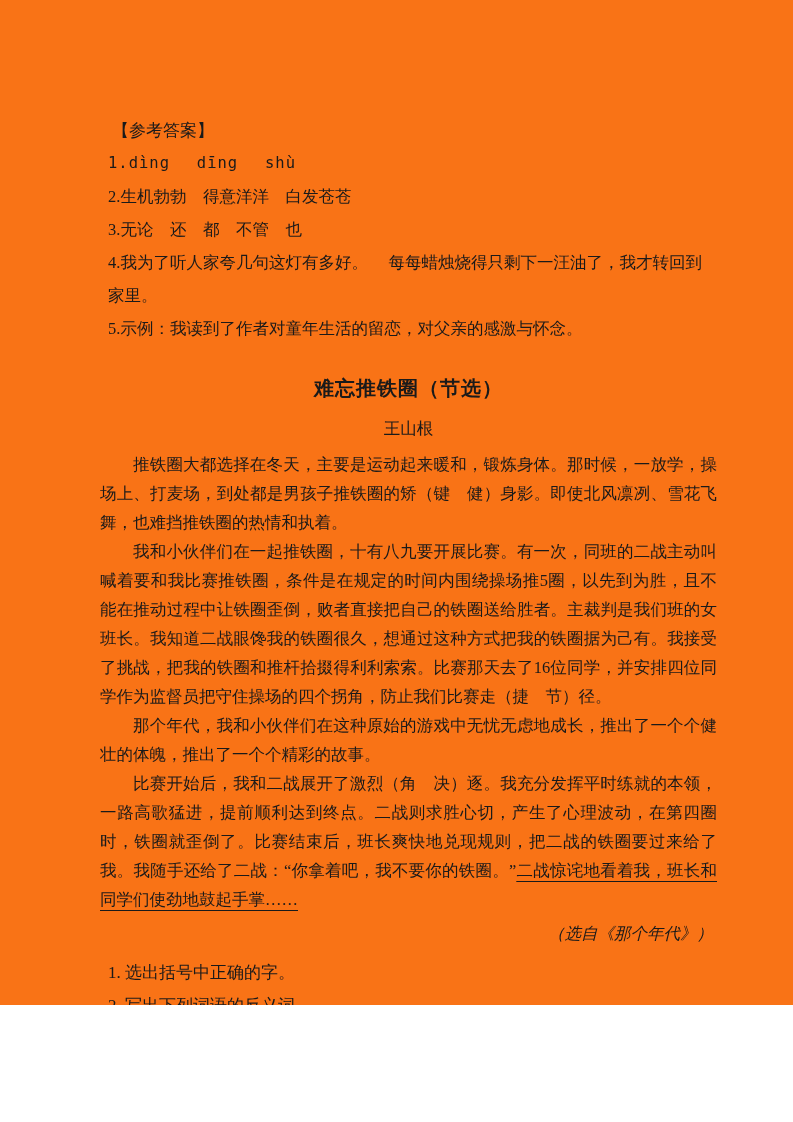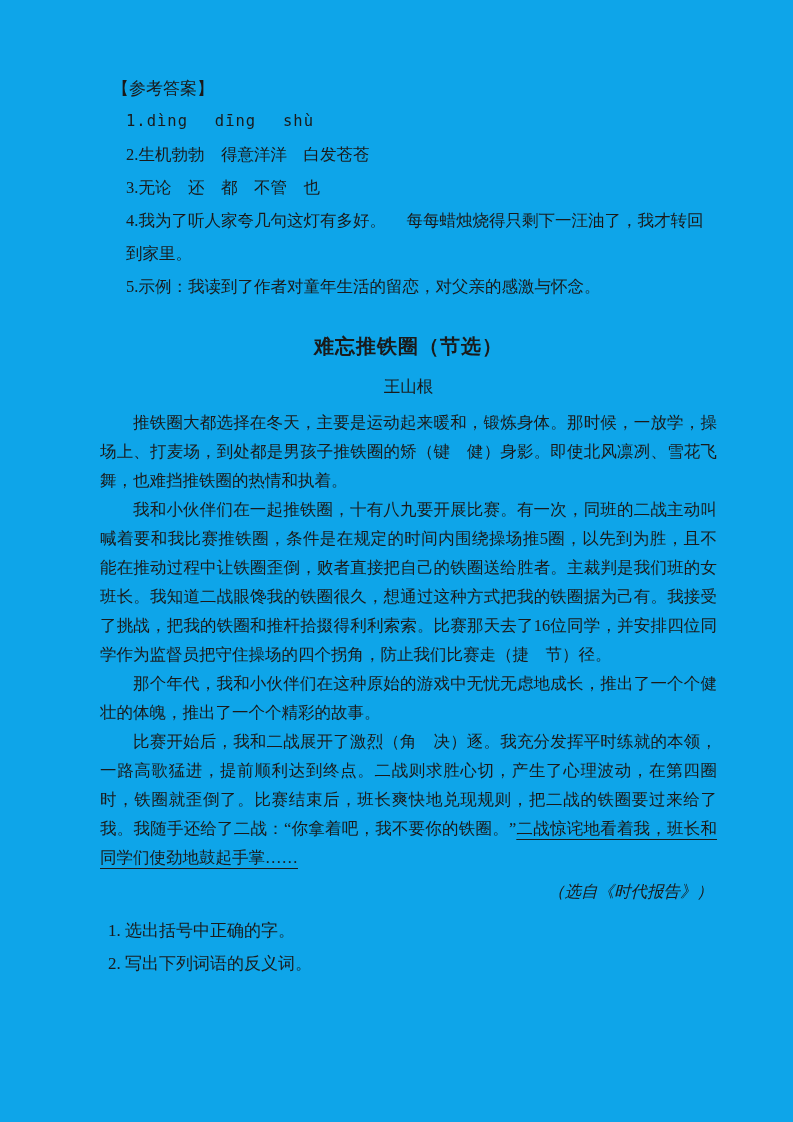--- a/index.html
+++ b/index.html
@@ -3,42 +3,41 @@
 <meta charset="utf-8">
 <style>
   html, body {
     margin: 0;
     padding: 0;
     background: #ffffff;
   }
   .page {
     position: relative;
     width: 793px;
-    height: 1122px;
-    background: #0ea5e9;
+    height: 1005px;
+    background: #f97316;
     box-sizing: border-box;
-    padding: 72px 76px 0 100px;
+    padding: 114px 76px 0 100px;
     font-family: "Liberation Serif", "DejaVu Serif", serif;
     color: #1a1a1a;
     overflow: hidden;
   }
   .answers-section {
     margin-bottom: 24px;
   }
   .answers-header {
     font-size: 17px;
     line-height: 33px;
     padding-left: 12px;
   }
   .answer-line {
     font-size: 16.5px;
     line-height: 33px;
     padding-left: 8px;
     white-space: pre-wrap;
-    margin-left: 18px;
   }
   .answer-line.pinyin {
     font-family: "DejaVu Sans Mono", monospace;
     font-size: 15.5px;
     letter-spacing: 1px;
   }
   .passage-title {
     font-size: 20px;
     font-weight: bold;
     text-align: center;
@@ -97,20 +96,20 @@
 
 
   <p class="para"><span>推铁圈大都选择在冬天，主要是运动起来暖和，锻炼身体。那时候，一放学，操场上、打麦场，到处都是男孩子推铁圈的矫（键　健）身影。即使北风凛冽、雪花飞舞，也难挡推铁圈的热情和执着。</span><span class="underlined"></span></p>
 
   <p class="para"><span>我和小伙伴们在一起推铁圈，十有八九要开展比赛。有一次，同班的二战主动叫喊着要和我比赛推铁圈，条件是在规定的时间内围绕操场推5圈，以先到为胜，且不能在推动过程中让铁圈歪倒，败者直接把自己的铁圈送给胜者。主裁判是我们班的女班长。我知道二战眼馋我的铁圈很久，想通过这种方式把我的铁圈据为己有。我接受了挑战，把我的铁圈和推杆拾掇得利利索索。比赛那天去了16位同学，并安排四位同学作为监督员把守住操场的四个拐角，防止我们比赛走（捷　节）径。</span><span class="underlined"></span></p>
 
   <p class="para"><span>那个年代，我和小伙伴们在这种原始的游戏中无忧无虑地成长，推出了一个个健壮的体魄，推出了一个个精彩的故事。</span><span class="underlined"></span></p>
 
   <p class="para"><span>比赛开始后，我和二战展开了激烈（角　决）逐。我充分发挥平时练就的本领，一路高歌猛进，提前顺利达到终点。二战则求胜心切，产生了心理波动，在第四圈时，铁圈就歪倒了。比赛结束后，班长爽快地兑现规则，把二战的铁圈要过来给了我。我随手还给了二战：“你拿着吧，我不要你的铁圈。”</span><span class="underlined">二战惊诧地看着我，班长和同学们使劲地鼓起手掌……</span></p>
 
-  <div class="source-line">（选自《时代报告》）</div>
+  <div class="source-line">（选自《那个年代》）</div>
 
   <section class="questions-section">
     <div class="question-line">1. 选出括号中正确的字。</div>
     <div class="question-line">2. 写出下列词语的反义词。</div>
   </section>
 
 </div>
 
 </body></html>

